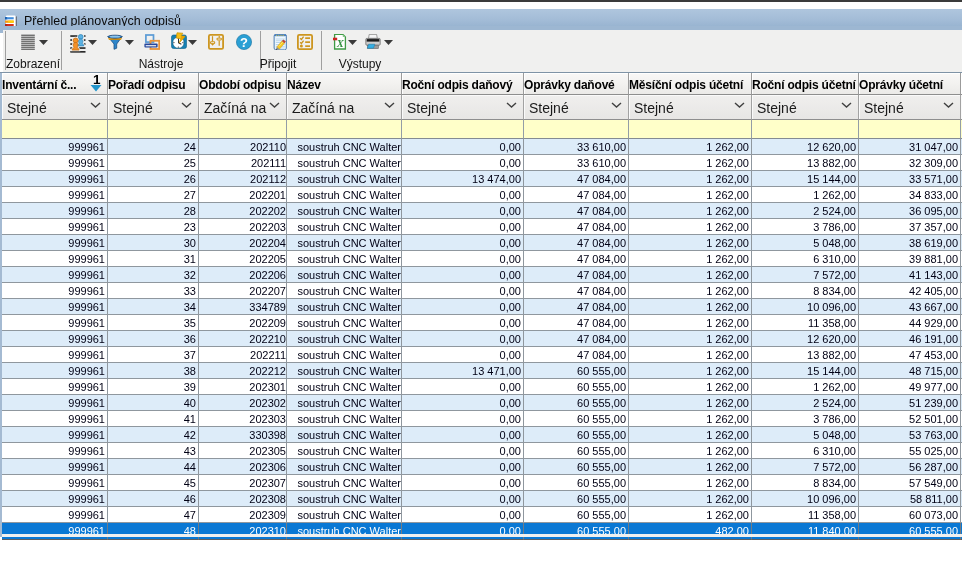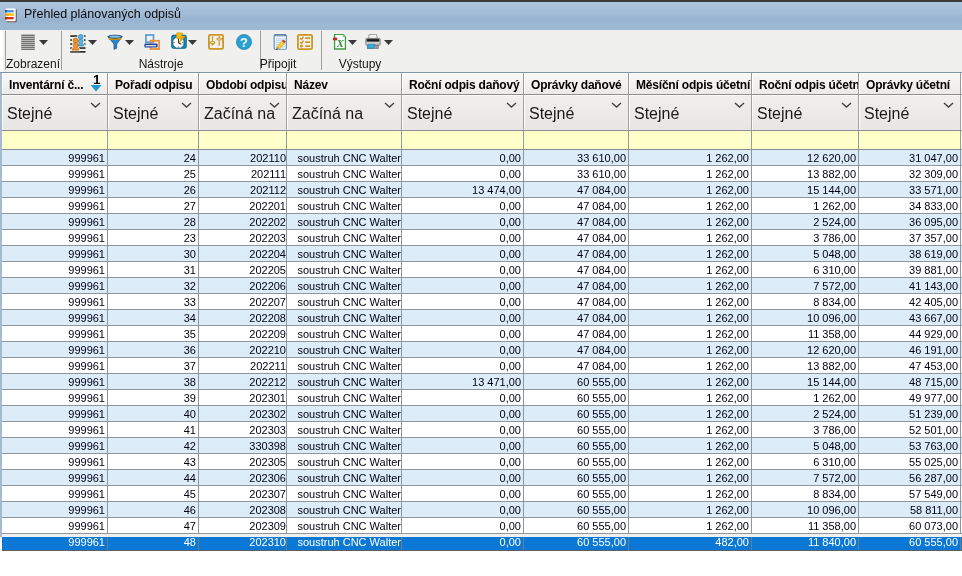--- a/index.html
+++ b/index.html
@@ -1,40 +1,40 @@
 <!DOCTYPE html>
 <html><head><meta charset="utf-8">
 <style>
 html,body{margin:0;padding:0;}
 body{width:962px;height:576px;position:relative;overflow:hidden;background:#ffffff;
  font-family:"Liberation Sans",sans-serif;-webkit-font-smoothing:antialiased;}
 #topline{position:absolute;left:0;top:0;width:962px;height:2px;background:#3b3b3b;}
-#titlebar{position:absolute;left:0;top:2px;width:962px;height:24px;
+#titlebar{position:absolute;left:0;top:9px;width:962px;height:24px;
  background:linear-gradient(180deg,#afc6de 0%,#a3bcd7 45%,#97b3d0 75%,#a0b9d4 100%);}
 #titlebar .txt{position:absolute;left:24px;top:5px;font-size:12.5px;color:#0b0b0b;}
 
 #tbstrip{position:absolute;left:0;top:26px;width:962px;height:4px;background:#9db7d2;}
 #toolbar{position:absolute;left:3px;top:30px;width:959px;height:42px;background:#f0f0ef;}
 #toolbar .sep{position:absolute;top:1px;height:39px;width:1px;background:#9f9f9f;}
 #toolbar .lbl{position:absolute;top:27px;height:14px;font-size:12px;color:#151515;text-align:center;}
 #toolbar .icon{position:absolute;top:4px;}
 #toolbar .arr{position:absolute;top:10px;}
 #tbbot{position:absolute;left:0;top:72px;width:962px;height:1px;background:#7f93a6;}
 #leftedge{position:absolute;left:0;top:73px;width:2px;height:464px;background:#a4bad2;}
 #gridbelow{position:absolute;left:2px;top:534px;width:960px;height:3px;background:#f0f0ef;}
 table.g{border-collapse:separate;border-spacing:0;table-layout:fixed;position:absolute;left:2px;top:73px;width:960px;}
 table.g td,table.g th{box-sizing:border-box;overflow:hidden;white-space:nowrap;padding:0;}
 tr.h th{height:22px;background:linear-gradient(180deg,#f9f8f7 0%,#f2f1ef 55%,#ebeae8 100%);
  border-right:1px solid #9b9b9b;border-bottom:1px solid #8e8e8e;
  box-shadow:inset 1px 1px 0 #ffffff;
- font-size:12px;font-weight:bold;color:#000;text-align:left;padding:3px 2px 0 7px;letter-spacing:-0.2px;position:relative;}
-tr.f td{height:36px;background:linear-gradient(180deg,#f0efee 0%,#e7e6e4 100%);
+ font-size:12px;font-weight:bold;color:#000;text-align:left;padding:3px 2px 0 0;letter-spacing:-0.2px;position:relative;}
+tr.f td{height:25px;background:linear-gradient(180deg,#f0efee 0%,#e7e6e4 100%);
  border-right:1px solid #a2a2a2;border-bottom:1px solid #8e8e8e;
  box-shadow:inset 1px 1px 0 #fafafa;
- font-size:16px;color:#1a1a1a;padding:2px 2px 0 5px;position:relative;}
+ font-size:14px;color:#1a1a1a;padding:2px 2px 0 5px;position:relative;}
 tr.y td{height:19px;background:#ffffc9;border-right:1px solid #939da6;border-bottom:1px solid #848b92;}
 tr.odd td,tr.even td,tr.sel td{height:16px;font-size:11px;color:#000014;
  border-right:1px solid #8f979e;border-bottom:1px solid #8f979e;}
 tr.odd td{background:#ddecf9;}
 tr.even td{background:#ffffff;}
 tr.sel td{height:17px;background:#0a78d4;color:#ffffff;border-right:1px solid #707a84;border-bottom:1px solid #5f5f5f;}
 table.g td.r{text-align:right;padding-right:2px;}
 table.g td.l{text-align:right;padding-left:4px;}
 table.g td:last-child,table.g th:last-child{border-right:none;}
 .chev{position:absolute;right:6px;top:7px;}
@@ -391,21 +391,21 @@
         <td class="r">0,00</td>
         <td class="r">47 084,00</td>
         <td class="r">1 262,00</td>
         <td class="r">8 834,00</td>
         <td class="r">42 405,00</td>
         <td></td>
       </tr>
 <tr class="odd">
         <td class="r">999961</td>
         <td class="r">34</td>
-        <td class="l">202208</td>
+        <td class="l">334789</td>
         <td class="l">soustruh CNC Walter</td>
         <td class="r">0,00</td>
         <td class="r">47 084,00</td>
         <td class="r">1 262,00</td>
         <td class="r">10 096,00</td>
         <td class="r">43 667,00</td>
         <td></td>
       </tr>
 <tr class="even">
         <td class="r">999961</td>

